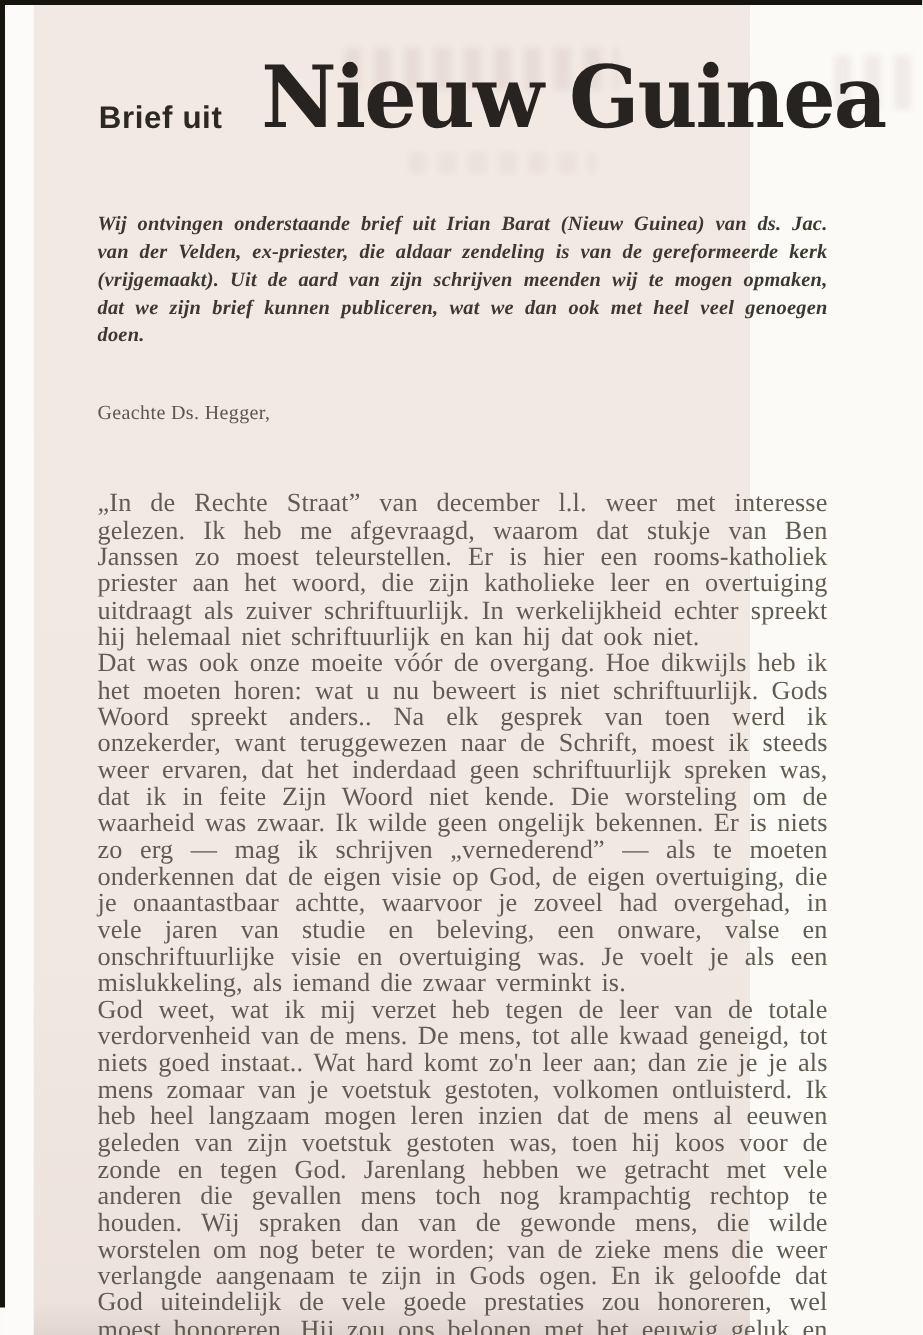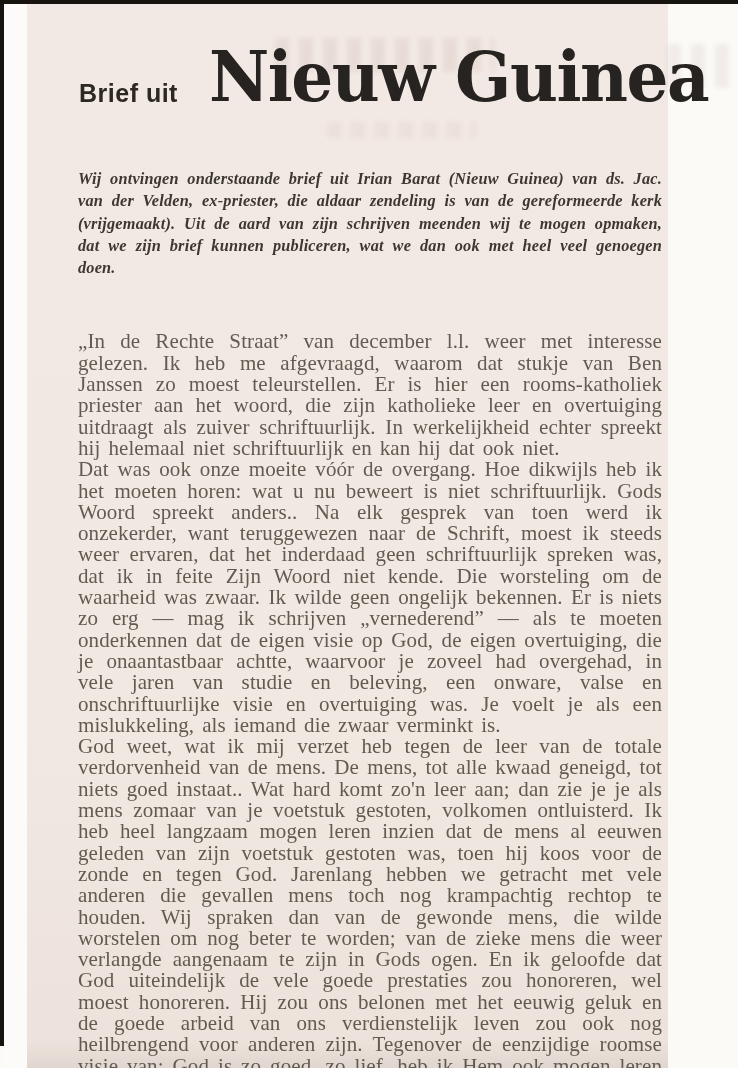--- a/index.html
+++ b/index.html
@@ -27,21 +27,21 @@
     background: #17140f;
   }
   .gutter {
     position: absolute; top: 4px; left: 4px;
     width: 23px; height: 1064px;
     background: #fcfbf9;
   }
   
   .paper {
     position: absolute; top: 4px; left: 27px;
-    width: 641px; height: 1064px;
+    width: 573px; height: 1064px;
     background: linear-gradient(180deg, #f2e9e4 0%, #f1e8e2 70%, #ece2db 100%);
     box-sizing: border-box;
     padding: 36px 4px 0 51px;
   }
   .paper::after {
     content: "";
     position: absolute; left: 0; bottom: 0;
     width: 100%; height: 26px;
     background: linear-gradient(180deg, rgba(90,75,65,0) 0%, rgba(90,75,65,0.08) 100%);
     pointer-events: none;
@@ -128,20 +128,21 @@
     <div class="ghost ghost-c"></div>
 
     <header class="title-row">
       <span class="title-prefix">Brief uit</span>
       <h1 class="title-main">Nieuw Guinea</h1>
     </header>
 
     <div class="content">
       <p class="intro">Wij ontvingen onderstaande brief uit Irian Barat (Nieuw Guinea) van ds. Jac. van der Velden, ex-priester, die aldaar zendeling is van de gereformeerde kerk (vrijgemaakt). Uit de aard van zijn schrijven meenden wij te mogen opmaken, dat we zijn brief kunnen publiceren, wat we dan ook met heel veel genoegen doen.</p>
 
+      <p class="salutation">Geachte Ds. Hegger,</p>
 
       <div class="letter-body">
         <p>„In de Rechte Straat” van december l.l. weer met interesse gelezen. Ik heb me afgevraagd, waarom dat stukje van Ben Janssen zo moest teleurstellen. Er is hier een rooms-katholiek priester aan het woord, die zijn katholieke leer en overtuiging uitdraagt als zuiver schriftuurlijk. In werkelijkheid echter spreekt hij helemaal niet schriftuurlijk en kan hij dat ook niet.</p>
         <p>Dat was ook onze moeite vóór de overgang. Hoe dikwijls heb ik het moeten horen: wat u nu beweert is niet schriftuurlijk. Gods Woord spreekt anders.. Na elk gesprek van toen werd ik onzekerder, want teruggewezen naar de Schrift, moest ik steeds weer ervaren, dat het inderdaad geen schriftuurlijk spreken was, dat ik in feite Zijn Woord niet kende. Die worsteling om de waarheid was zwaar. Ik wilde geen ongelijk bekennen. Er is niets zo erg — mag ik schrijven „vernederend” — als te moeten onderkennen dat de eigen visie op God, de eigen overtuiging, die je onaantastbaar achtte, waarvoor je zoveel had overgehad, in vele jaren van studie en beleving, een onware, valse en onschriftuurlijke visie en overtuiging was. Je voelt je als een mislukkeling, als iemand die zwaar verminkt is.</p>
         <p>God weet, wat ik mij verzet heb tegen de leer van de totale verdorvenheid van de mens. De mens, tot alle kwaad geneigd, tot niets goed instaat.. Wat hard komt zo'n leer aan; dan zie je je als mens zomaar van je voetstuk gestoten, volkomen ontluisterd. Ik heb heel langzaam mogen leren inzien dat de mens al eeuwen geleden van zijn voetstuk gestoten was, toen hij koos voor de zonde en tegen God. Jarenlang hebben we getracht met vele anderen die gevallen mens toch nog krampachtig rechtop te houden. Wij spraken dan van de gewonde mens, die wilde worstelen om nog beter te worden; van de zieke mens die weer verlangde aangenaam te zijn in Gods ogen. En ik geloofde dat God uiteindelijk de vele goede prestaties zou honoreren, wel moest honoreren. Hij zou ons belonen met het eeuwig geluk en de goede arbeid van ons verdienstelijk leven zou ook nog heilbrengend voor anderen zijn. Tegenover de eenzijdige roomse visie van: God is zo goed, zo lief, heb ik Hem ook mogen leren kennen als de God, die wel degelijk toornt over de zonden en de zonden niet ongestraft laat. De God, die Zich in het Oude Verbond openbaarde, was ook de God van het Nieuwe Verbond. Hij is gisteren en heden Dezelfde.</p>
         <p>Het was het einde van guitige verhaaltjes over „grote Heiligen” met geheime achterdeurtjes in de hemel om bijzondere vereerders binnen te smokkelen; het</p>
       </div>
 
     </div>
   </div>

